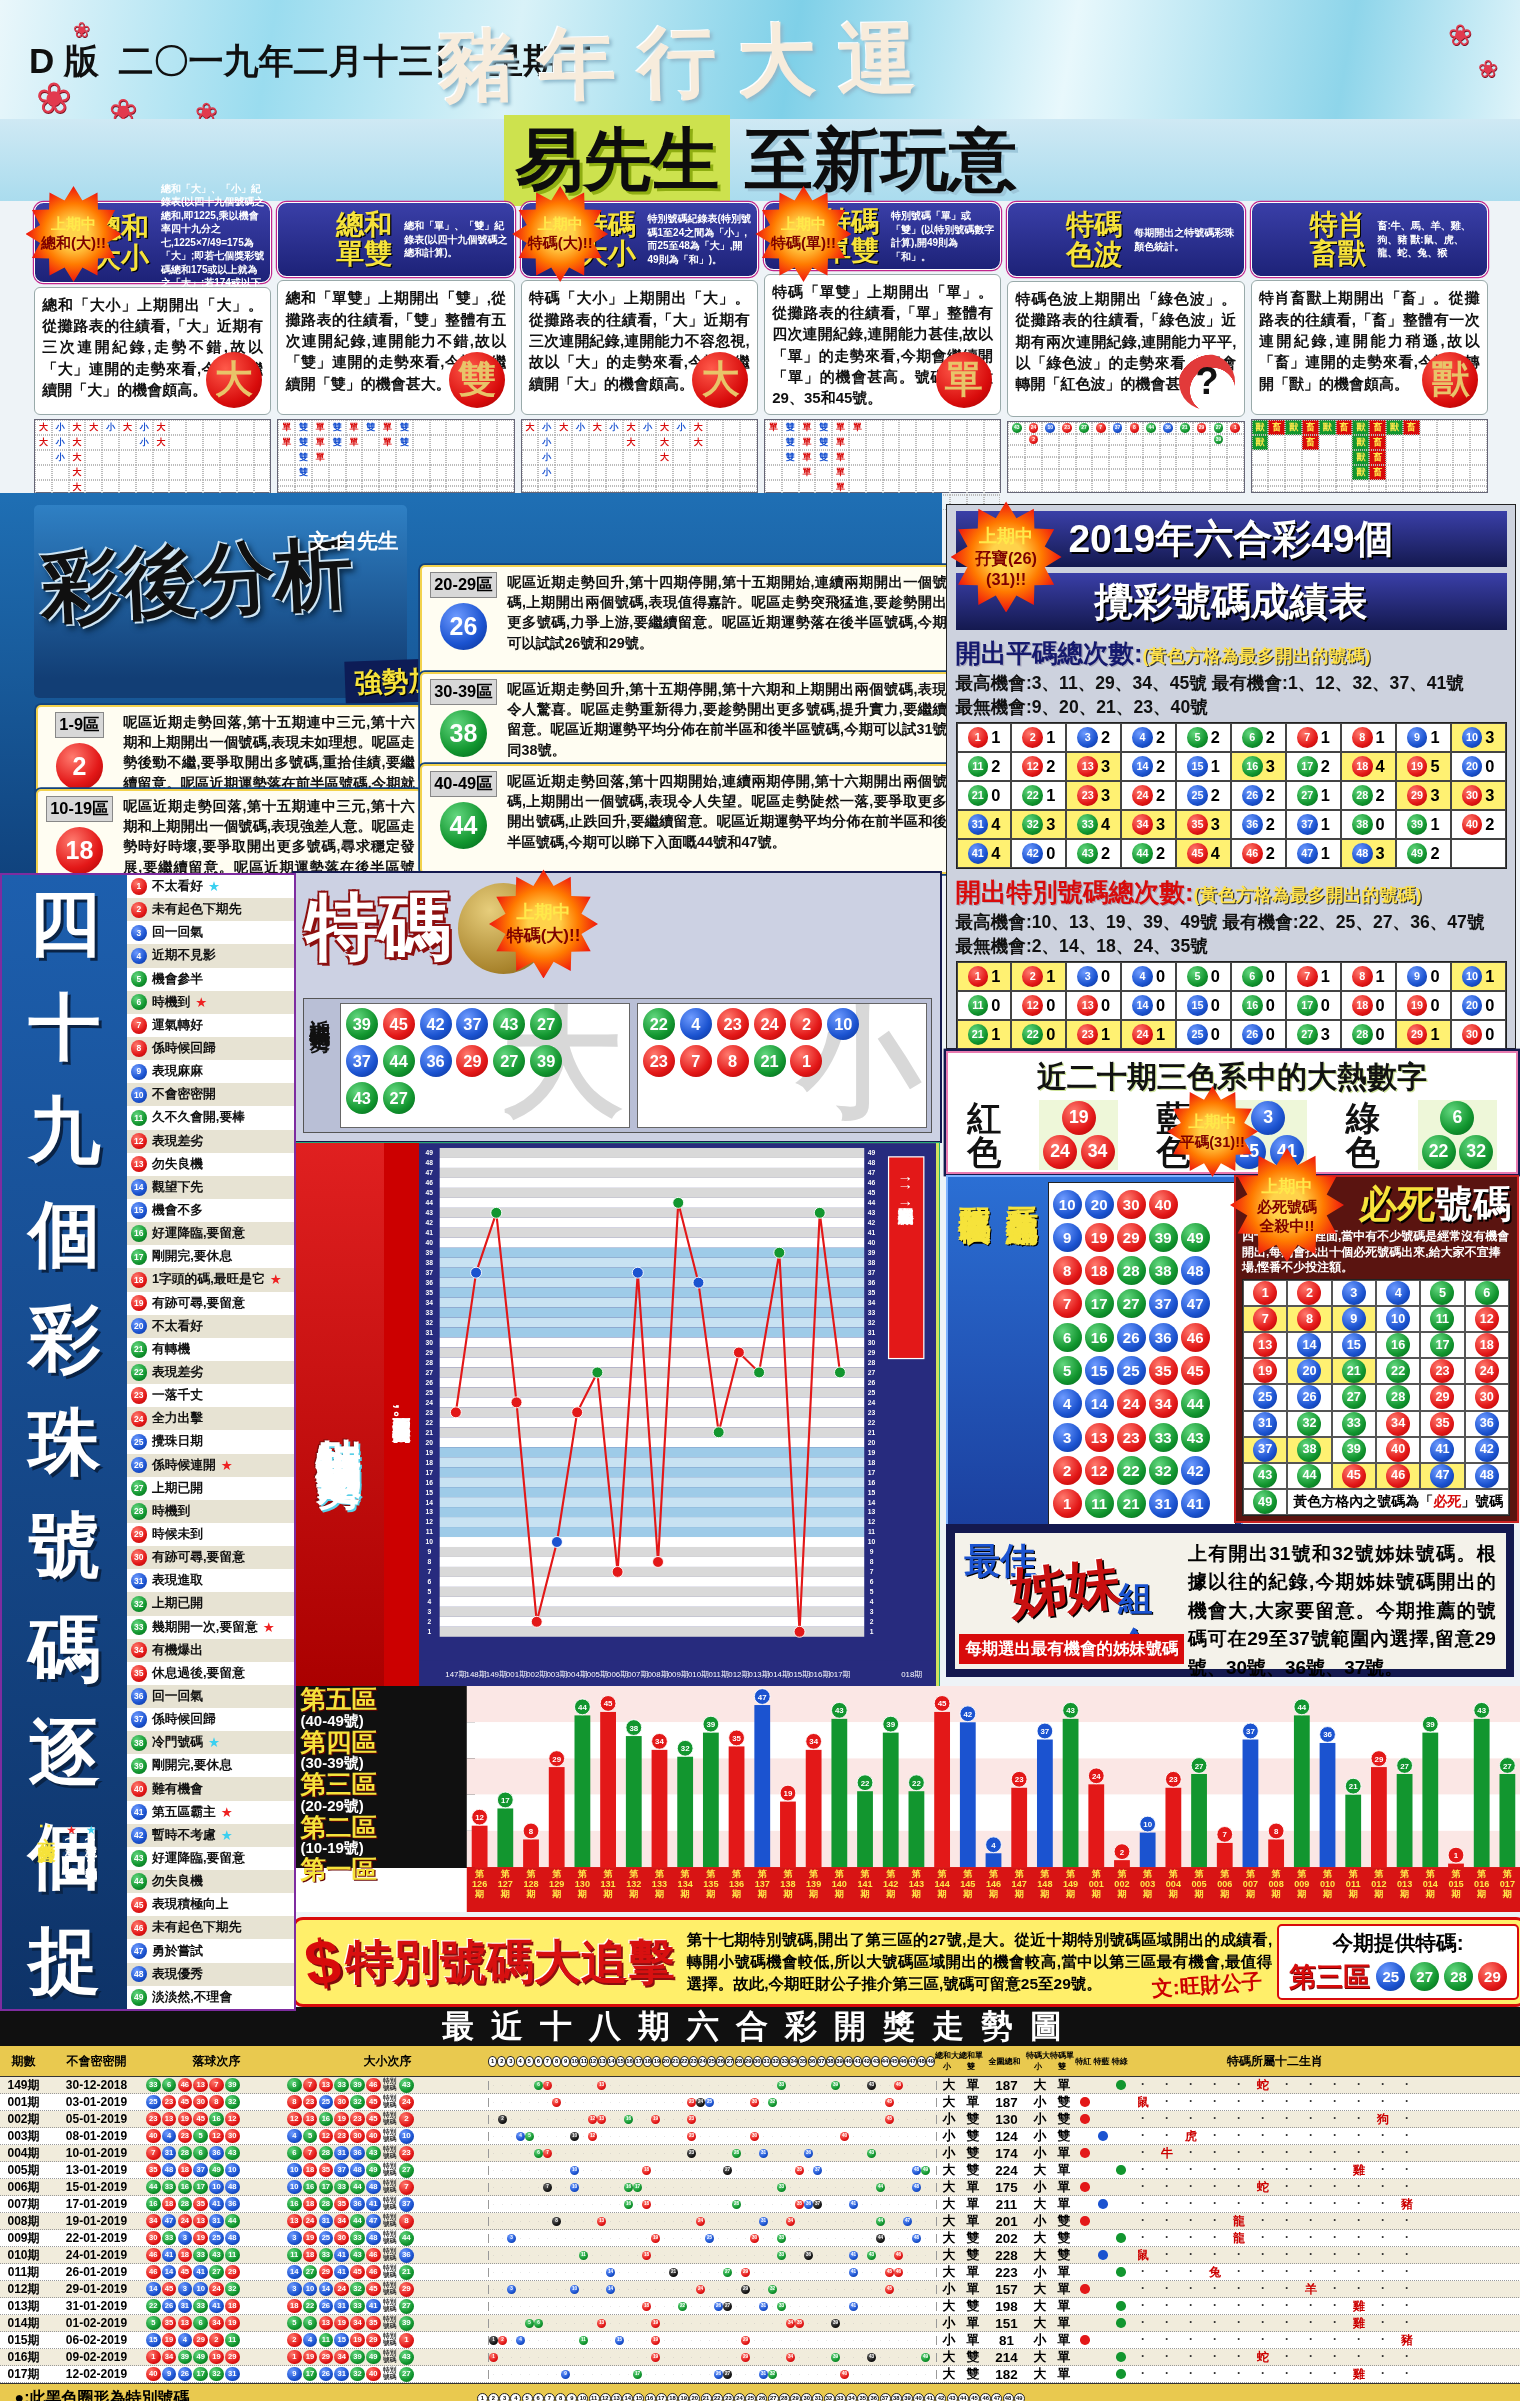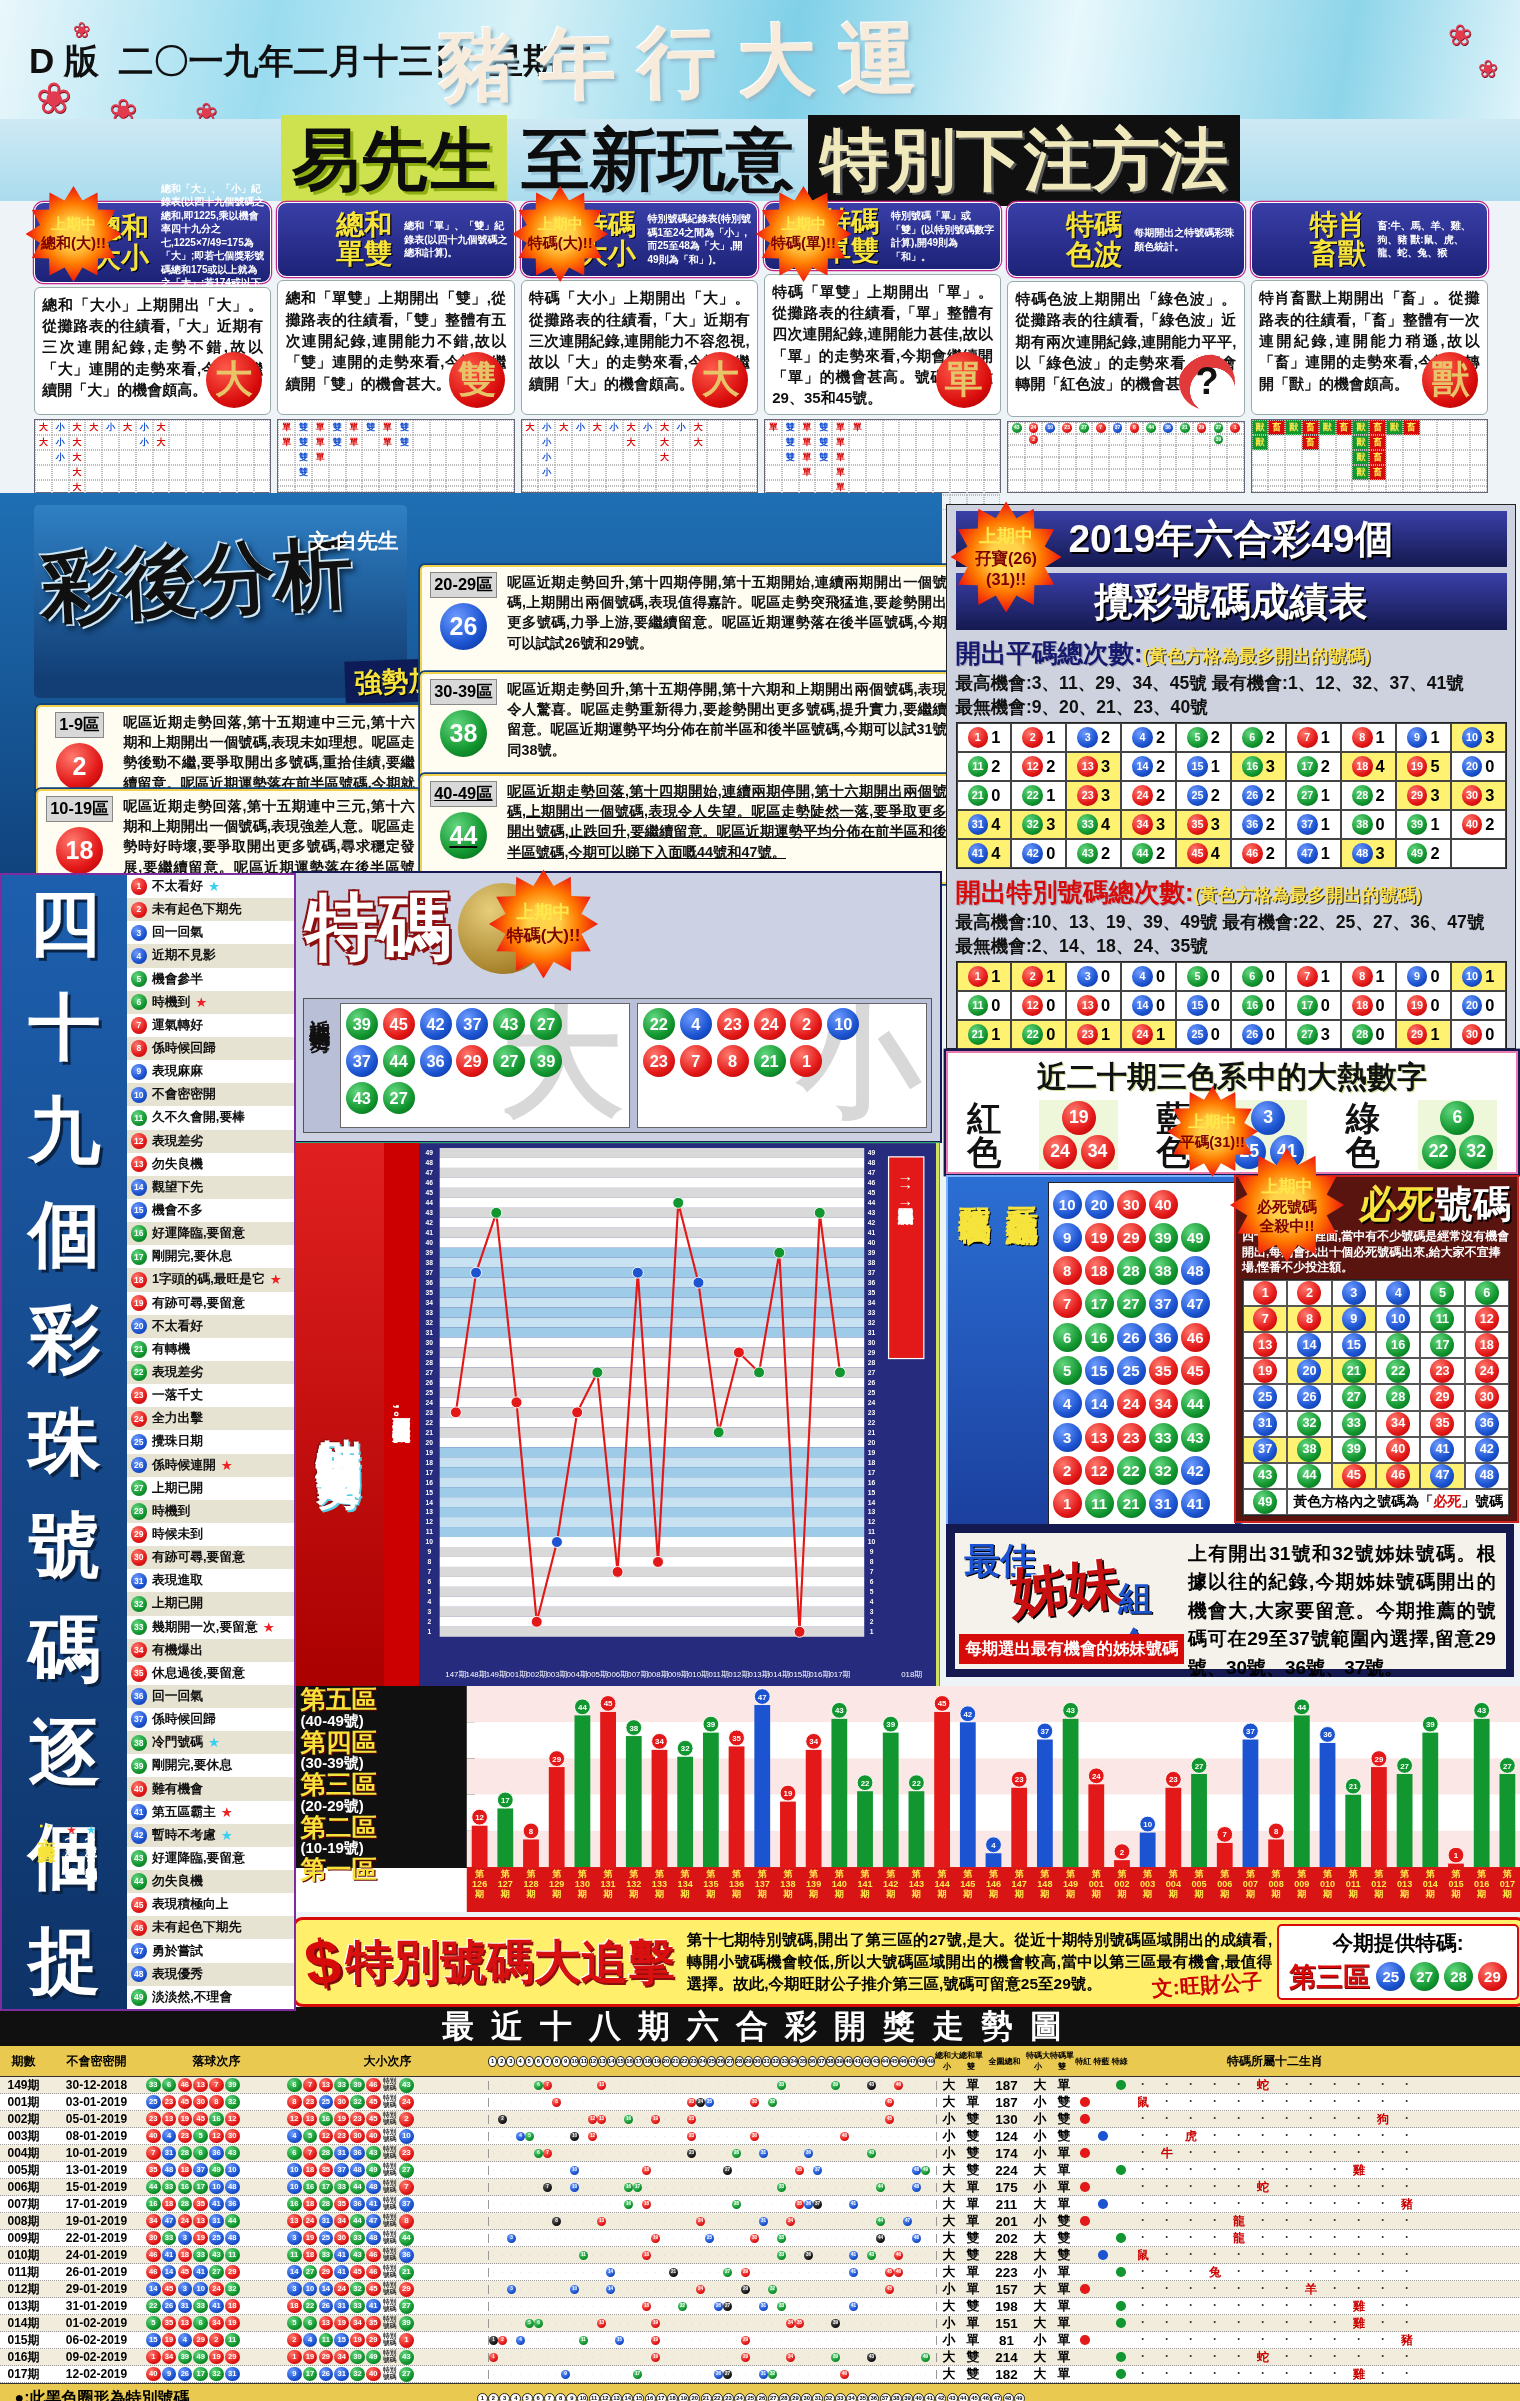--- a/index.html
+++ b/index.html
@@ -186,21 +186,20 @@
       <span class="flower" style="left: 109px; top: 91px; font-size: 34px;">❀</span>
       <span class="flower" style="left: 195px; top: 97px; font-size: 27px;">❀</span>
       <span class="flower" style="left: 1448px; top: 18px; font-size: 29px;">❀</span>
       <span class="flower" style="left: 1478px; top: 55px; font-size: 24px;">❀</span>
       <span class="flower" style="left: 73px; top: 18px; font-size: 20.7px;">❀</span>
     </div>
 
   <div id="headline" class="abs">
     <span class="h1">易先生</span>
     <span class="h2">至新玩意</span>
-    <span class="h3">特別下注方法</span>
   </div>
 
   <div id="panels" class="abs">
       <div class="panel">
         <div class="p-head">
           <span class="p-title">總和大小</span>
           <span class="p-desc">總和「大」、「小」紀錄表(以四十九個號碼之總和,即1225,乘以機會率四十九分之七,1225×7/49=175為「大」;即若七個獎彩號碼總和175或以上就為之「大」;若174或以下就為之「小」)。</span>
         </div>
         <div class="star-badge p-badge">
           <span class="l1">上期中</span>
@@ -828,21 +827,21 @@
         </div>
         <div class="zone-text">呢區近期走勢回升,第十四期停開,第十五期開始,連續兩期開出一個號碼,上期開出兩個號碼,表現值得嘉許。呢區走勢突飛猛進,要趁勢開出更多號碼,力爭上游,要繼續留意。呢區近期運勢落在後半區號碼,今期可以試試26號和29號。</div>
       </div>
       <div class="zone-card" style="left: 420px; top: 179px; width: 520px; height: 97px;">
         <div class="zone-left">
           <span class="zone-label">30-39區</span>
           <span class="ball g" style="height: 47px; width: 47px; font-size: 25px;">38</span>
         </div>
         <div class="zone-text">呢區近期走勢回升,第十五期停開,第十六期和上期開出兩個號碼,表現令人驚喜。呢區走勢重新得力,要趁勢開出更多號碼,提升實力,要繼續留意。呢區近期運勢平均分佈在前半區和後半區號碼,今期可以試31號同38號。</div>
       </div>
-      <div class="zone-card" style="left: 420px; top: 281px; width: 520px; height: 96px; text-decoration: underline;">
+      <div class="zone-card" style="left: 420px; top: 271px; width: 520px; height: 96px;">
         <div class="zone-left">
           <span class="zone-label">40-49區</span>
           <span class="ball g" style="height: 47px; width: 47px; font-size: 25px;">44</span>
         </div>
         <div class="zone-text">呢區近期走勢回落,第十四期開始,連續兩期停開,第十六期開出兩個號碼,上期開出一個號碼,表現令人失望。呢區走勢陡然一落,要爭取更多開出號碼,止跌回升,要繼續留意。呢區近期運勢平均分佈在前半區和後半區號碼,今期可以睇下入面嘅44號和47號。</div>
       </div>
     </div>
 
   <div id="results" class="abs">
     <div class="star-badge abs" id="res-badge">

